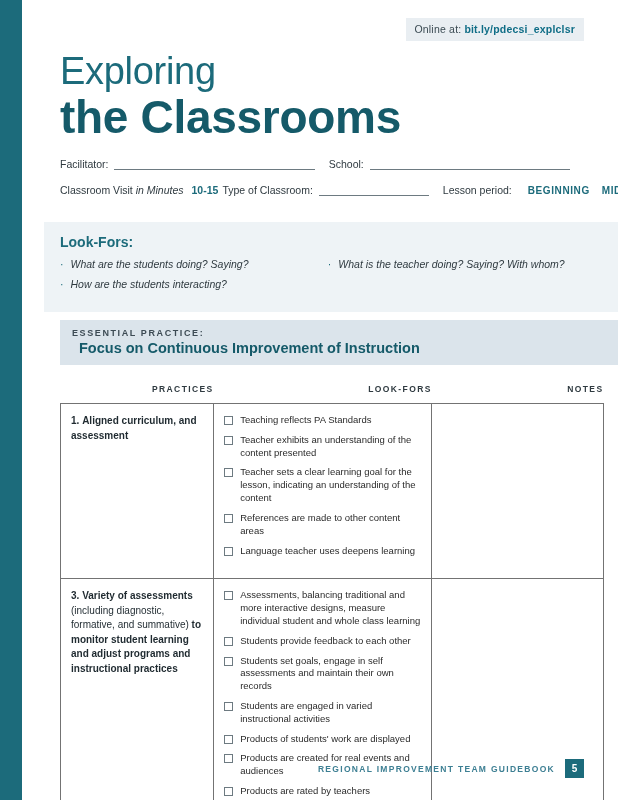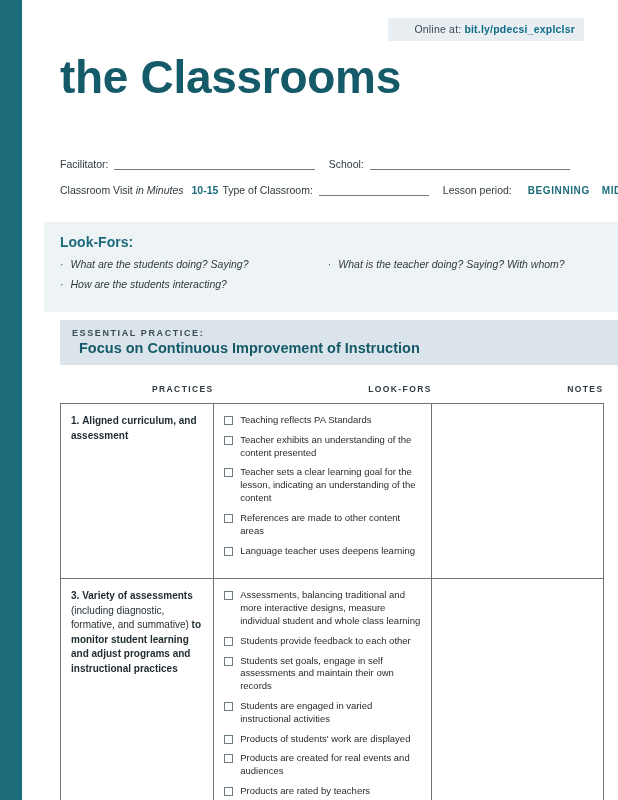--- a/index.html
+++ b/index.html
@@ -39,21 +39,21 @@
     box-sizing: border-box;
     padding: 0 34px 0 16px;
   }
 
   
   .online-at {
     position: absolute;
     right: 34px;
     top: 18px;
     background: #e9eef2;
-    padding: 5px 9px 6px 26px;
+    padding: 5px 9px 6px 8px;
     font-size: 10.5px;
     color: #3a4a52;
     letter-spacing: .2px;
     white-space: nowrap;
   }
   .online-at .lbl { color: #3a4a52; }
   .online-at .url {
     color: #0f6d86;
     font-weight: bold;
     margin-left: 3px;
@@ -253,20 +253,21 @@
 
   <div class="left-bar"></div>
 
   <div class="content">
 
     <div class="online-at">
       <span class="lbl">Online at:</span><span class="url">bit.ly/pdecsi_explclsr</span>
     </div>
 
     <div class="title-block">
+      <div class="title-line1">Exploring</div>
       <div class="title-line2">the Classrooms</div>
     </div>
 
     <div class="form-rows">
       <div class="form-row">
         <span class="form-label">Facilitator:</span>
         <span class="rule"></span>
         <span class="form-label">School:</span>
         <span class="rule"></span>
       </div>
@@ -380,15 +381,19 @@
             <div class="lk-item">
               <span class="box"></span>
               <span class="lk-text">Products are rated by teachers</span>
             </div>
           </td>
           <td></td>
         </tr>
       </tbody>
     </table>
 
+    <div class="footer">
+      <span>REGIONAL IMPROVEMENT TEAM GUIDEBOOK</span>
+      <span class="page-num">5</span>
+    </div>
 
   </div>
 </div>
 
 </body></html>

